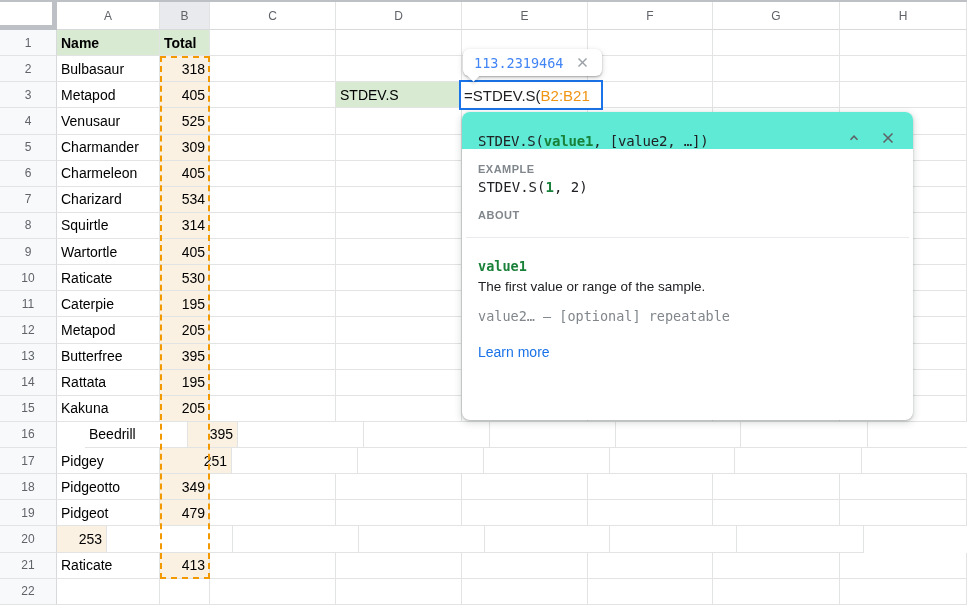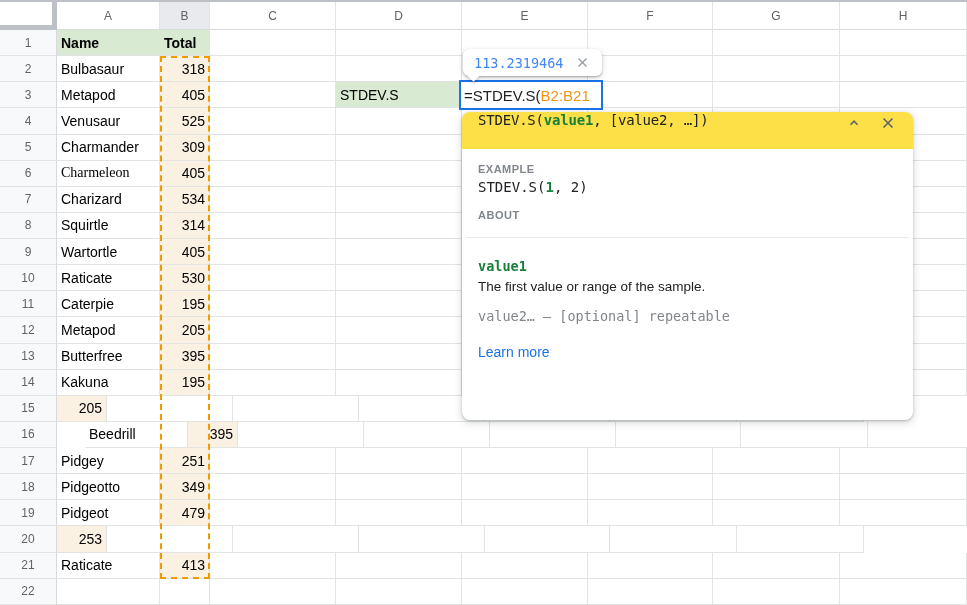--- a/index.html
+++ b/index.html
@@ -47,22 +47,22 @@
   .preview-tip .val { color:#4285f4; font-size:13.5px;
                       font-family:"DejaVu Sans Mono","Liberation Mono",monospace; }
   .preview-tip .tail { position:absolute; left:6px; bottom:-4px; width:9px; height:9px;
                        background:#fff; transform:rotate(45deg);
                        box-shadow:2px 2px 3px rgba(0,0,0,.12); }
 
   
   .fn-help { position:absolute; left:462px; top:112px; width:451px; height:308px;
              background:#fff; border-radius:8px; z-index:6;
              box-shadow:0 1px 2px rgba(60,64,67,.3), 0 2px 6px 2px rgba(60,64,67,.15); }
-  .fh-head { height:37px; background:#fde047; border-radius:8px 8px 0 0;
-             display:flex; align-items:flex-start; padding:0 14px 0 16px; }
+  .fh-head { height:37px; background:#5eead4; border-radius:8px 8px 0 0;
+             display:flex; align-items:flex-end; padding:0 14px 0 16px; }
   .mono { font-family:"DejaVu Sans Mono","Liberation Mono",monospace; }
   .fh-title { font-size:14px; color:#202124; flex:1; letter-spacing:-0.2px; }
   .fh-title .arg, .code .arg { color:#188038; font-weight:bold; }
   .icon-btn { width:22px; height:22px; display:flex; align-items:center;
               justify-content:center; margin-left:12px; cursor:pointer; }
   .fh-body { padding:14px 16px 0; }
   .lbl { font-size:11px; font-weight:bold; letter-spacing:.5px; color:#80868b; }
   .code { font-size:14px; color:#202124; margin-top:4px; }
   .lbl.about { margin-top:14px; }
   .txt { font-size:13.5px; color:#202124; margin-top:3px; }
@@ -144,21 +144,21 @@
         <div class="cell rangefill num" style="width: 50px;">309</div>
         <div class="cell" style="width: 126px;"></div>
         <div class="cell" style="width: 126px;"></div>
         <div class="cell" style="width: 126px;"></div>
         <div class="cell" style="width: 125px;"></div>
         <div class="cell" style="width: 127px;"></div>
         <div class="cell" style="width: 127px;"></div>
       </div>
       <div class="grow">
         <div class="gut">6</div>
-        <div class="cell" style="width: 103px; font-family: Liberation Serif, serif;">Charmeleon</div>
+        <div class="cell" style="width: 103px;">Charmeleon</div>
         <div class="cell rangefill num" style="width: 50px;">405</div>
         <div class="cell" style="width: 126px;"></div>
         <div class="cell" style="width: 126px;"></div>
         <div class="cell" style="width: 126px;"></div>
         <div class="cell" style="width: 125px;"></div>
         <div class="cell" style="width: 127px;"></div>
         <div class="cell" style="width: 127px;"></div>
       </div>
       <div class="grow">
         <div class="gut">7</div>
@@ -232,31 +232,32 @@
         <div class="cell rangefill num" style="width: 50px;">395</div>
         <div class="cell" style="width: 126px;"></div>
         <div class="cell" style="width: 126px;"></div>
         <div class="cell" style="width: 126px;"></div>
         <div class="cell" style="width: 125px;"></div>
         <div class="cell" style="width: 127px;"></div>
         <div class="cell" style="width: 127px;"></div>
       </div>
       <div class="grow">
         <div class="gut">14</div>
+        <div class="cell" style="width: 103px;">Rattata</div>
+        <div class="cell rangefill num" style="width: 50px;">195</div>
+        <div class="cell" style="width: 126px;"></div>
+        <div class="cell" style="width: 126px;"></div>
+        <div class="cell" style="width: 126px;"></div>
+        <div class="cell" style="width: 125px;"></div>
+        <div class="cell" style="width: 127px;"></div>
+        <div class="cell" style="width: 127px;"></div>
+      </div>
+      <div class="grow">
+        <div class="gut">15</div>
         <div class="cell" style="width: 103px;">Kakuna</div>
-        <div class="cell rangefill num" style="width: 50px;">195</div>
-        <div class="cell" style="width: 126px;"></div>
-        <div class="cell" style="width: 126px;"></div>
-        <div class="cell" style="width: 126px;"></div>
-        <div class="cell" style="width: 125px;"></div>
-        <div class="cell" style="width: 127px;"></div>
-        <div class="cell" style="width: 127px;"></div>
-      </div>
-      <div class="grow">
-        <div class="gut">15</div>
         <div class="cell rangefill num" style="width: 50px;">205</div>
         <div class="cell" style="width: 126px;"></div>
         <div class="cell" style="width: 126px;"></div>
         <div class="cell" style="width: 126px;"></div>
         <div class="cell" style="width: 125px;"></div>
         <div class="cell" style="width: 127px;"></div>
         <div class="cell" style="width: 127px;"></div>
       </div>
       <div class="grow">
         <div class="gut">16</div>
@@ -265,21 +266,21 @@
         <div class="cell" style="width: 126px;"></div>
         <div class="cell" style="width: 126px;"></div>
         <div class="cell" style="width: 126px;"></div>
         <div class="cell" style="width: 125px;"></div>
         <div class="cell" style="width: 127px;"></div>
         <div class="cell" style="width: 127px;"></div>
       </div>
       <div class="grow">
         <div class="gut">17</div>
         <div class="cell" style="width: 103px;">Pidgey</div>
-        <div class="cell rangefill num" style="width: 50px;">251</div>
+        <div class="cell rangefill num" style="width: 72px;">251</div>
         <div class="cell" style="width: 126px;"></div>
         <div class="cell" style="width: 126px;"></div>
         <div class="cell" style="width: 126px;"></div>
         <div class="cell" style="width: 125px;"></div>
         <div class="cell" style="width: 127px;"></div>
         <div class="cell" style="width: 127px;"></div>
       </div>
       <div class="grow">
         <div class="gut">18</div>
         <div class="cell" style="width: 103px;">Pidgeotto</div>

